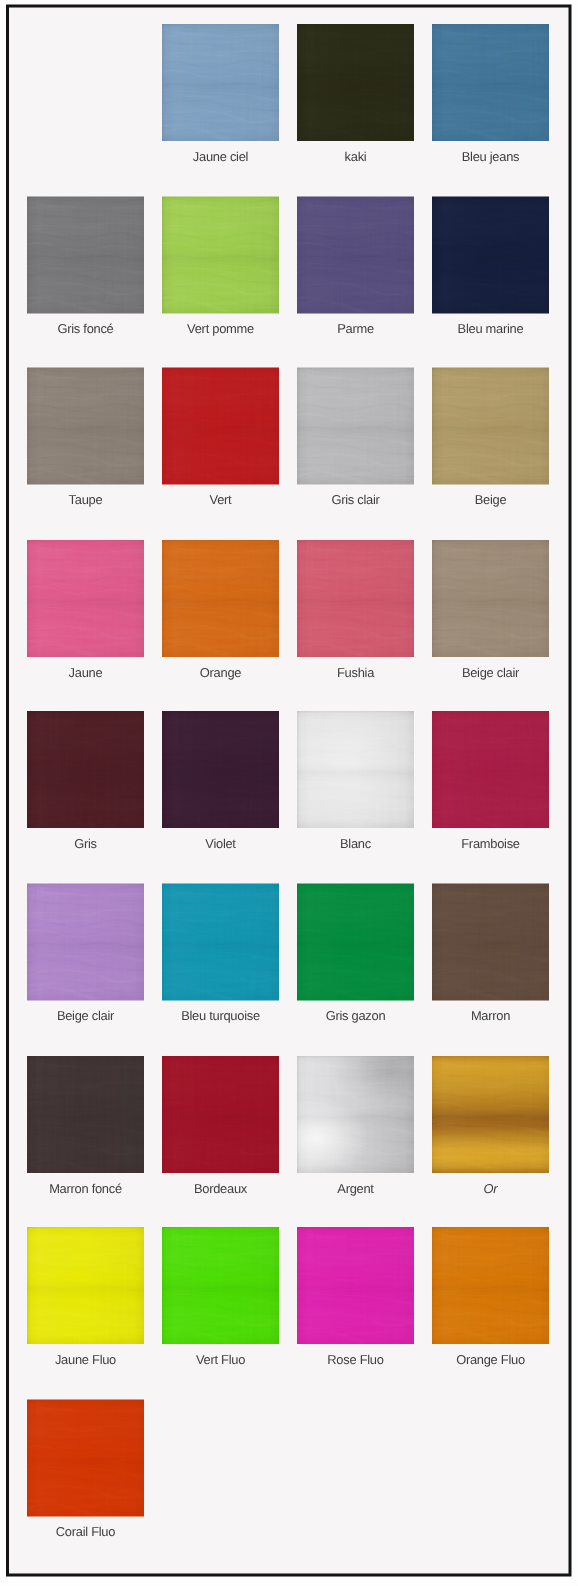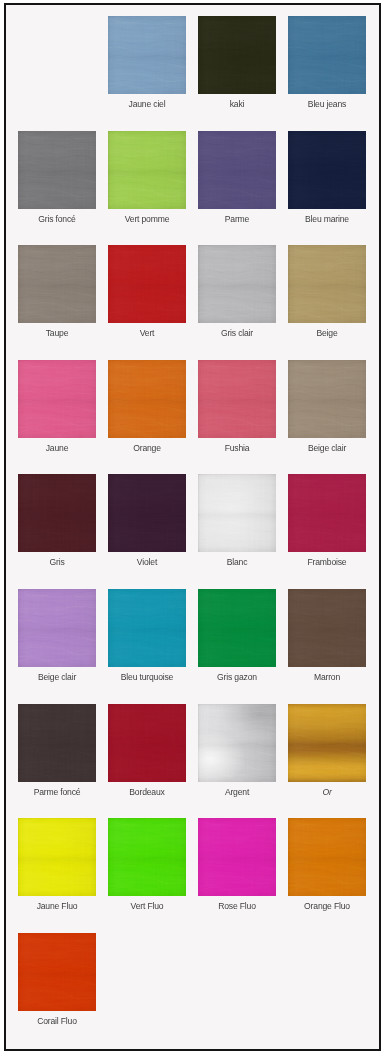--- a/index.html
+++ b/index.html
@@ -624,21 +624,21 @@
             <path d="M-4 31 Q 20 29.8 43 31 T 90 31" stroke="rgba(0,0,0,0.22)" stroke-width="1.1" fill="none"></path>
             <path d="M-4 38 Q 20 36.8 43 38 T 90 38" stroke="rgba(255,255,255,0.30)" stroke-width="1.1" fill="none"></path>
             <path d="M-4 45 Q 20 43.8 43 45 T 90 45" stroke="rgba(0,0,0,0.22)" stroke-width="1.1" fill="none"></path>
             <path d="M-4 52 Q 20 50.8 43 52 T 90 52" stroke="rgba(255,255,255,0.30)" stroke-width="1.1" fill="none"></path>
             <path d="M-4 59 Q 20 57.8 43 59 T 90 59" stroke="rgba(0,0,0,0.22)" stroke-width="1.1" fill="none"></path>
             <path d="M-4 66 Q 20 64.8 43 66 T 90 66" stroke="rgba(255,255,255,0.30)" stroke-width="1.1" fill="none"></path>
             <path d="M-4 73 Q 20 71.8 43 73 T 90 73" stroke="rgba(0,0,0,0.22)" stroke-width="1.1" fill="none"></path>
             <path d="M-4 80 Q 20 78.8 43 80 T 90 80" stroke="rgba(255,255,255,0.30)" stroke-width="1.1" fill="none"></path>
           </svg>
         </div>
-        <div class="label">Parme foncé</div>
+        <div class="label">Marron foncé</div>
       </div>
       <div class="cell" style="left: 90px; top: 687.6px;">
         <div class="sw" style="background: rgb(161, 18, 37);">
           <div class="band" style="opacity: 0.35;"></div>
           <div class="shade" style="opacity: 0.45;"></div>
           <div class="warp" style="opacity: 0.04;"></div>
           <div class="tex" style="opacity: 0.067;"></div>
           <div class="dim" style="opacity: 0.789;"></div>
           <svg viewBox="0 0 86 86" class="wind" style="opacity: 0.101;">
             <path d="M-4 4 Q 20 2.8 43 4 T 90 4" stroke="rgba(0,0,0,0.22)" stroke-width="1.1" fill="none"></path>

